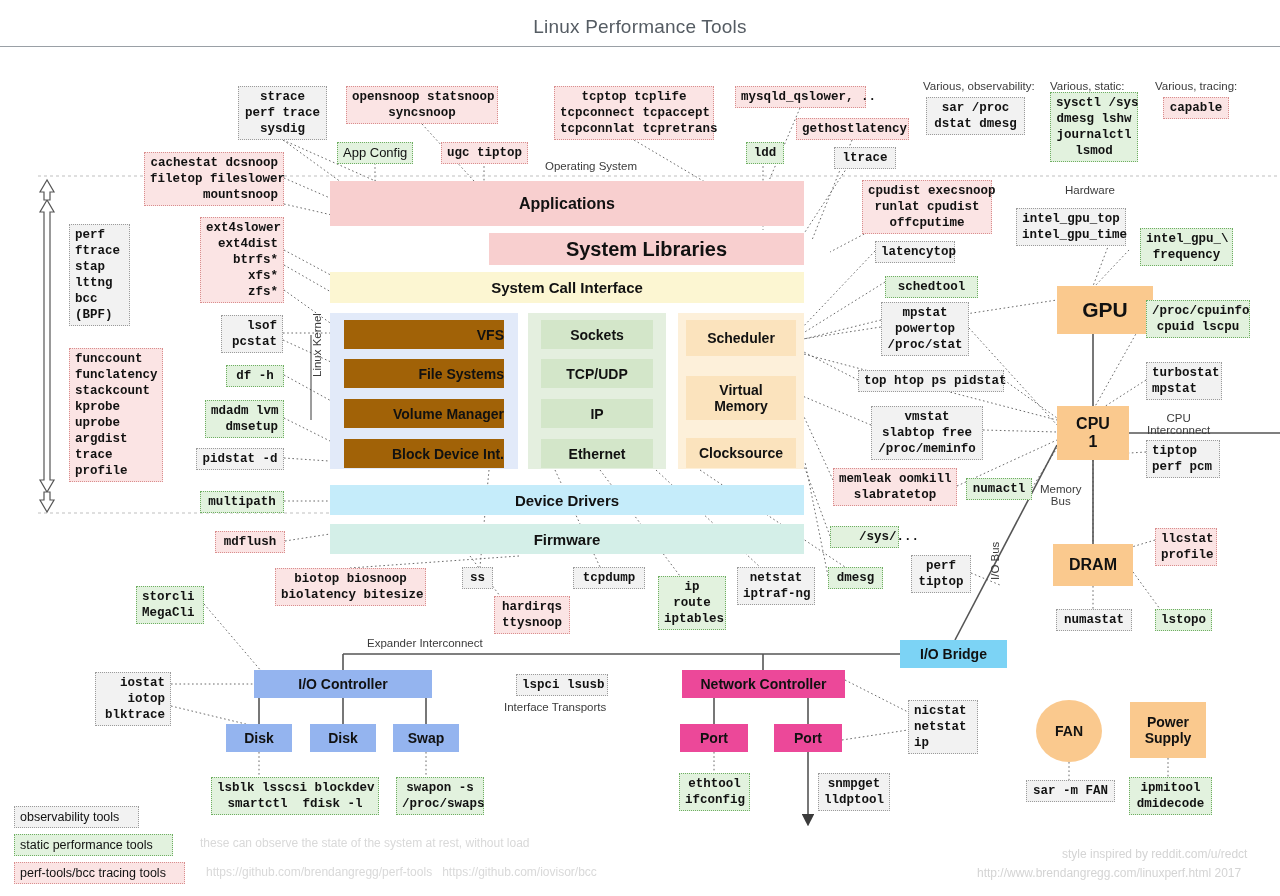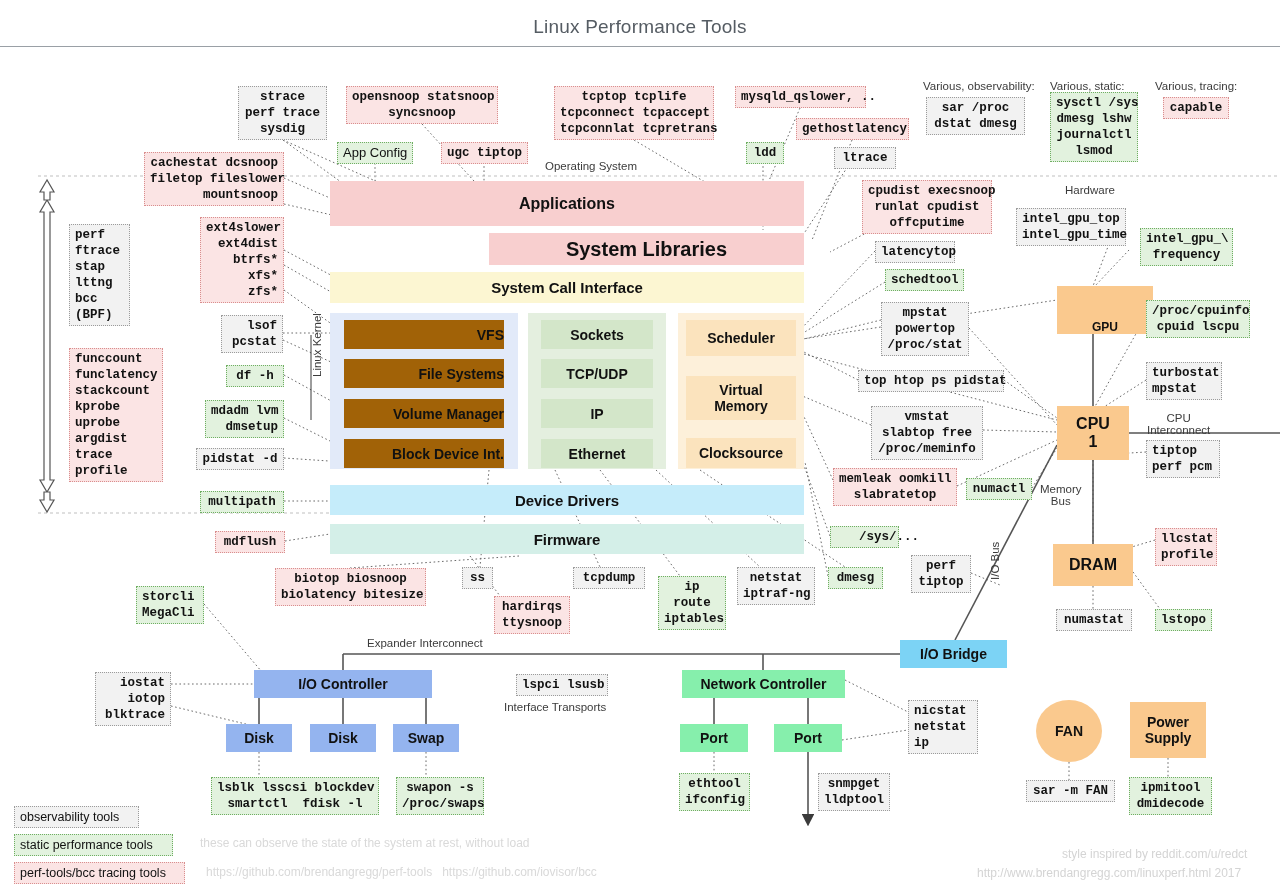--- a/index.html
+++ b/index.html
@@ -56,21 +56,21 @@
   .band-fw{background:#d4efe8;}
   .grp-blue{background:#e2eaf9;}
   .grp-green{background:#e4efdf;}
   .grp-orange{background:#fdf0da;}
   .sub-blue{background:#a16207;justify-content:flex-end;}
   .sub-green{background:#d3e6c9;}
   .sub-orange{background:#fbe3bd;}
   .hw-orange{background:#fac98e;}
   .hw-blue{background:#7cd3f5;}
   .hw-bluemid{background:#94b4ef;}
-  .hw-green{background:#86efac;}
+  .hw-green{background:#ec4899;}
   .circ{border-radius:50%;}
 
   .footer{position:absolute;font-size:12px;color:#d4d4d4;white-space:pre;z-index:5;}
   .footer.r{text-align:right;}
   .legend-note{position:absolute;font-size:12px;color:#d9d9d9;white-space:pre;z-index:5;}
 </style>
 </head>
 <body>
 
 <div id="stage">
@@ -200,21 +200,21 @@
       <div class="blk sub-green" style="left: 541px; top: 320px; width: 112px; height: 29px; font-size: 14px;"><span>Sockets</span></div>
       <div class="blk sub-green" style="left: 541px; top: 359px; width: 112px; height: 29px; font-size: 14px;"><span>TCP/UDP</span></div>
       <div class="blk sub-green" style="left: 541px; top: 399px; width: 112px; height: 29px; font-size: 14px;"><span>IP</span></div>
       <div class="blk sub-green" style="left: 541px; top: 439px; width: 112px; height: 29px; font-size: 14px;"><span>Ethernet</span></div>
       <div class="blk sub-orange" style="left: 686px; top: 320px; width: 110px; height: 36px; font-size: 14px;"><span>Scheduler</span></div>
       <div class="blk sub-orange" style="left: 686px; top: 376px; width: 110px; height: 44px; font-size: 14px;"><span>Virtual
 Memory</span></div>
       <div class="blk sub-orange" style="left: 686px; top: 438px; width: 110px; height: 30px; font-size: 14px;"><span>Clocksource</span></div>
       <div class="blk band-dd" style="left: 330px; top: 485px; width: 474px; height: 30px; font-size: 15px;"><span>Device Drivers</span></div>
       <div class="blk band-fw" style="left: 330px; top: 524px; width: 474px; height: 30px; font-size: 15px;"><span>Firmware</span></div>
-      <div class="blk hw-orange" style="left: 1057px; top: 286px; width: 96px; height: 48px; font-size: 12px; align-items: flex-end;"><span>GPU</span></div>
+      <div class="blk hw-orange" style="left: 1057px; top: 286px; width: 96px; height: 48px; font-size: 21px;"><span>GPU</span></div>
       <div class="blk hw-orange" style="left: 1057px; top: 406px; width: 72px; height: 54px; font-size: 16px;"><span>CPU
 1</span></div>
       <div class="blk hw-orange" style="left: 1053px; top: 544px; width: 80px; height: 42px; font-size: 16px;"><span>DRAM</span></div>
       <div class="blk hw-blue" style="left: 900px; top: 640px; width: 107px; height: 28px; font-size: 14px;"><span>I/O Bridge</span></div>
       <div class="blk hw-bluemid" style="left: 254px; top: 670px; width: 178px; height: 28px; font-size: 14px;"><span>I/O Controller</span></div>
       <div class="blk hw-bluemid" style="left: 226px; top: 724px; width: 66px; height: 28px; font-size: 14px;"><span>Disk</span></div>
       <div class="blk hw-bluemid" style="left: 310px; top: 724px; width: 66px; height: 28px; font-size: 14px;"><span>Disk</span></div>
       <div class="blk hw-bluemid" style="left: 393px; top: 724px; width: 66px; height: 28px; font-size: 14px;"><span>Swap</span></div>
       <div class="blk hw-green" style="left: 682px; top: 670px; width: 163px; height: 28px; font-size: 14px;"><span>Network Controller</span></div>
       <div class="blk hw-green" style="left: 680px; top: 724px; width: 68px; height: 28px; font-size: 14px;"><span>Port</span></div>
@@ -277,21 +277,21 @@
 btrfs*
 xfs*
 zfs*</span></div>
       <div class="tool obs ta-c" style="left: 875px; top: 241px; width: 80px; min-height: 20px;"><span style="width: 100%;">latencytop</span></div>
       <div class="tool obs ta-l" style="left: 69px; top: 224px; width: 61px; min-height: 100px;"><span style="width: 100%;">perf
 ftrace
 stap
 lttng
 bcc
 (BPF)</span></div>
-      <div class="tool stat ta-c" style="left: 885px; top: 269px; width: 79px; min-height: 20px;"><span style="width: 100%;">schedtool</span></div>
+      <div class="tool stat ta-c" style="left: 885px; top: 276px; width: 93px; min-height: 20px;"><span style="width: 100%;">schedtool</span></div>
       <div class="tool stat ta-c" style="left: 1146px; top: 300px; width: 104px; min-height: 36px;"><span style="width: 100%;">/proc/cpuinfo
 cpuid lscpu</span></div>
       <div class="tool obs ta-c" style="left: 881px; top: 302px; width: 88px; min-height: 52px;"><span style="width: 100%;">mpstat
 powertop
 /proc/stat</span></div>
       <div class="tool obs ta-r" style="left: 221px; top: 315px; width: 62px; min-height: 36px;"><span style="width: 100%;">lsof
 pcstat</span></div>
       <div class="tool obs ta-l" style="left: 1146px; top: 362px; width: 76px; min-height: 36px;"><span style="width: 100%;">turbostat
 mpstat</span></div>
       <div class="tool bcc ta-l" style="left: 69px; top: 348px; width: 94px; min-height: 120px;"><span style="width: 100%;">funccount

